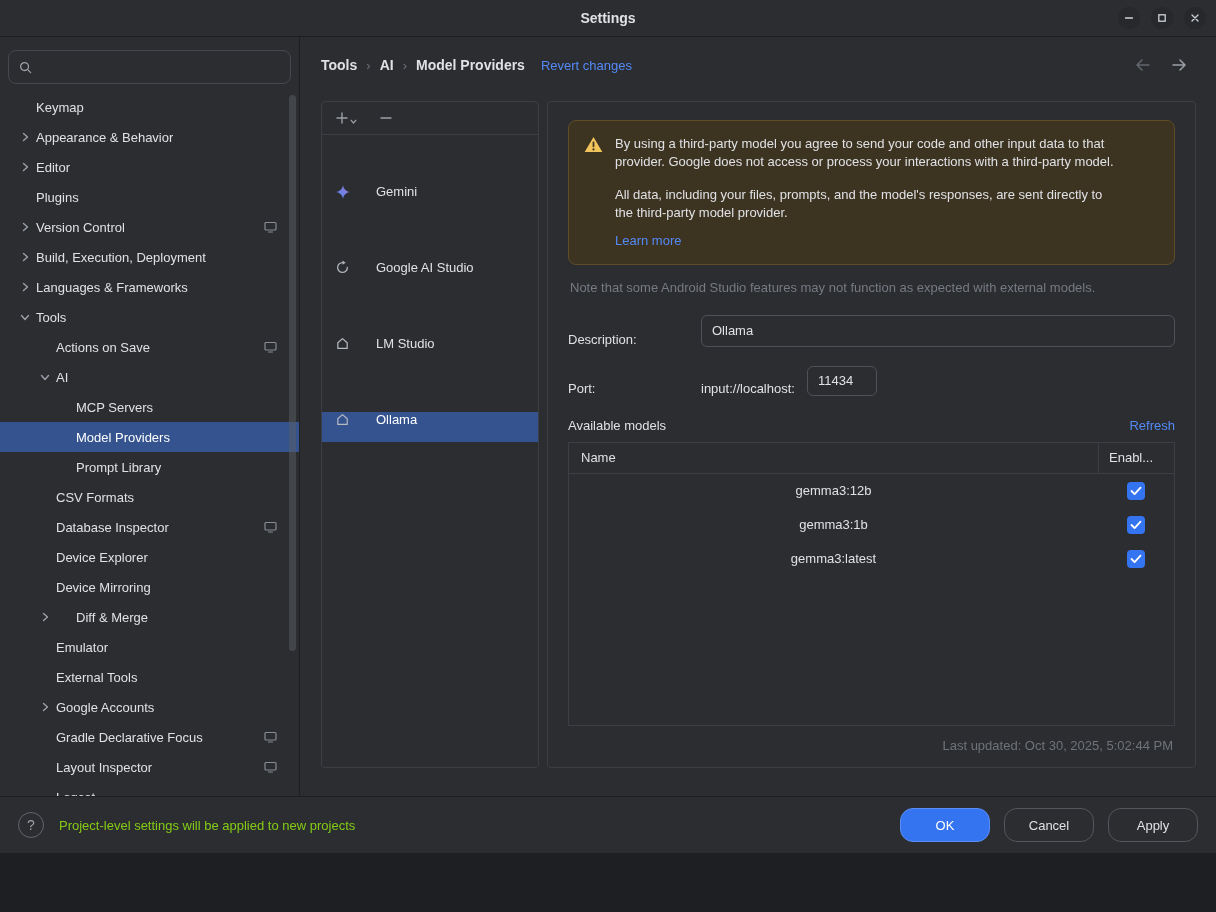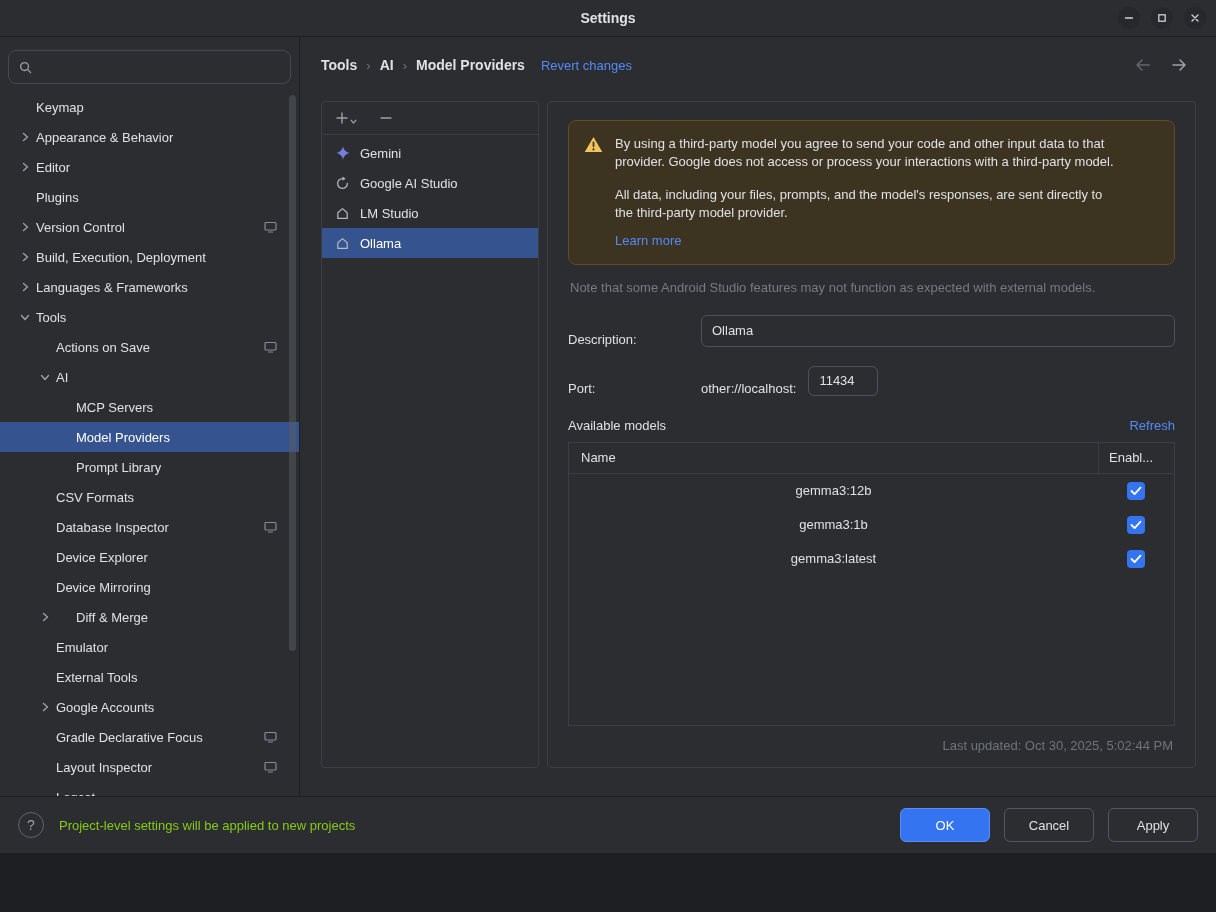--- a/index.html
+++ b/index.html
@@ -32,21 +32,21 @@
   .revert-link { color:#548af7; margin-left:16px; font-size:13px; cursor:pointer; }
   .nav-arrows { margin-left:auto; display:flex; gap:20px; margin-right:8px; align-items:center; }
 
   .panels { flex:1; display:flex; padding:8px 20px 28px 20px; gap:8px; min-height:0; }
 
   
   .providers-panel { width:218px; flex:0 0 auto; border:1px solid #3b3e43; border-radius:4px; display:flex; flex-direction:column; overflow:hidden; }
   .providers-toolbar { height:33px; border-bottom:1px solid #3b3e43; display:flex; align-items:center; padding:0 13px; gap:22px; flex:0 0 auto; }
   .tool-btn { display:flex; align-items:flex-start; cursor:pointer; }
   .provider-list { padding-top:3px; }
-  .provider-row { height:30px; display:flex; align-items:center; padding:0 12px; gap:9px; cursor:default; }
+  .provider-row { height:30px; display:flex; padding:0 12px; gap:25px; cursor:default;margin-top:46px; }
   .provider-row.selected { background:#35538f; color:#ffffff; }
   .picon { width:17px; display:flex; justify-content:center; flex:0 0 auto; }
 
   
   .detail-panel { flex:1; border:1px solid #3b3e43; border-radius:4px; padding:18px 20px 8px; display:flex; flex-direction:column; min-width:0; }
   .warning-banner { position:relative; background:#3d3321; border:1px solid #5d4d28; border-radius:8px; padding:14px 18px 12px 46px; flex:0 0 auto; }
   .warning-banner p { margin:0 0 14px; max-width:505px; line-height:1.42; }
   .warning-banner p.second { margin-bottom:10px; }
   .warn-icon { position:absolute; left:15px; top:15px; }
   .learn-more { color:#548af7; cursor:pointer; display:inline-block; margin-bottom:4px; }
@@ -66,21 +66,21 @@
   .mt-row { height:34px; display:flex; align-items:center; flex:0 0 auto;text-align:center; }
   .mt-row .mt-enabled { border-left:none; padding-left:0; justify-content:center; }
   .checkbox { width:18px; height:18px; border-radius:4px; background:#3574f0; display:flex; align-items:center; justify-content:center; cursor:pointer; }
   .detail-footer { margin-top:auto; padding:12px 2px 6px; text-align:right; color:#6f737a; flex:0 0 auto; }
 
   
   .footer { position:absolute; left:0; right:0; bottom:0; height:57px; border-top:1px solid #1e1f22; display:flex; align-items:center; padding:0 18px; }
   .help-btn { width:26px; height:26px; border-radius:50%; border:1px solid #61656c; color:#9da0a8; display:flex; align-items:center; justify-content:center; font-size:14px; cursor:pointer; flex:0 0 auto; }
   .footer-note { color:#84cc16; margin-left:15px; }
   .footer-buttons { margin-left:auto; display:flex; gap:14px; }
-  .btn { height:34px; min-width:90px; border-radius:6px; display:flex; align-items:center; justify-content:center; padding:0 18px; font-size:13px; font-family:inherit; cursor:pointer; }
+  .btn { height:34px; min-width:90px; border-radius:13px; display:flex; align-items:center; justify-content:center; padding:0 18px; font-size:13px; font-family:inherit; cursor:pointer; }
   .btn.primary { background:#3574f0; color:#ffffff; border:1px solid #5b8df5; }
   .btn.secondary { background:transparent; color:#dfe1e5; border:1px solid #53565c; }
 </style>
 </head>
 <body>
 
 <div class="window">
 
   <div class="titlebar">
     <div class="title">Settings</div>
@@ -391,21 +391,21 @@
 
         <div class="models-note">Note that some Android Studio features may not function as expected with external models.</div>
 
         <div class="form-row">
           <div class="form-label">Description:</div>
           <input class="text-input desc-input" value="Ollama" style="">
         </div>
 
         <div class="form-row">
           <div class="form-label">Port:</div>
-          <span class="port-prefix">other://localhost:</span>
+          <span class="port-prefix">input://localhost:</span>
           <input class="text-input port-input" value="11434" style="">
         </div>
 
         <div class="models-row">
           <span>Available models</span>
           <span class="refresh-link">Refresh</span>
         </div>
 
         <div class="models-table">
           <div class="mt-header">

